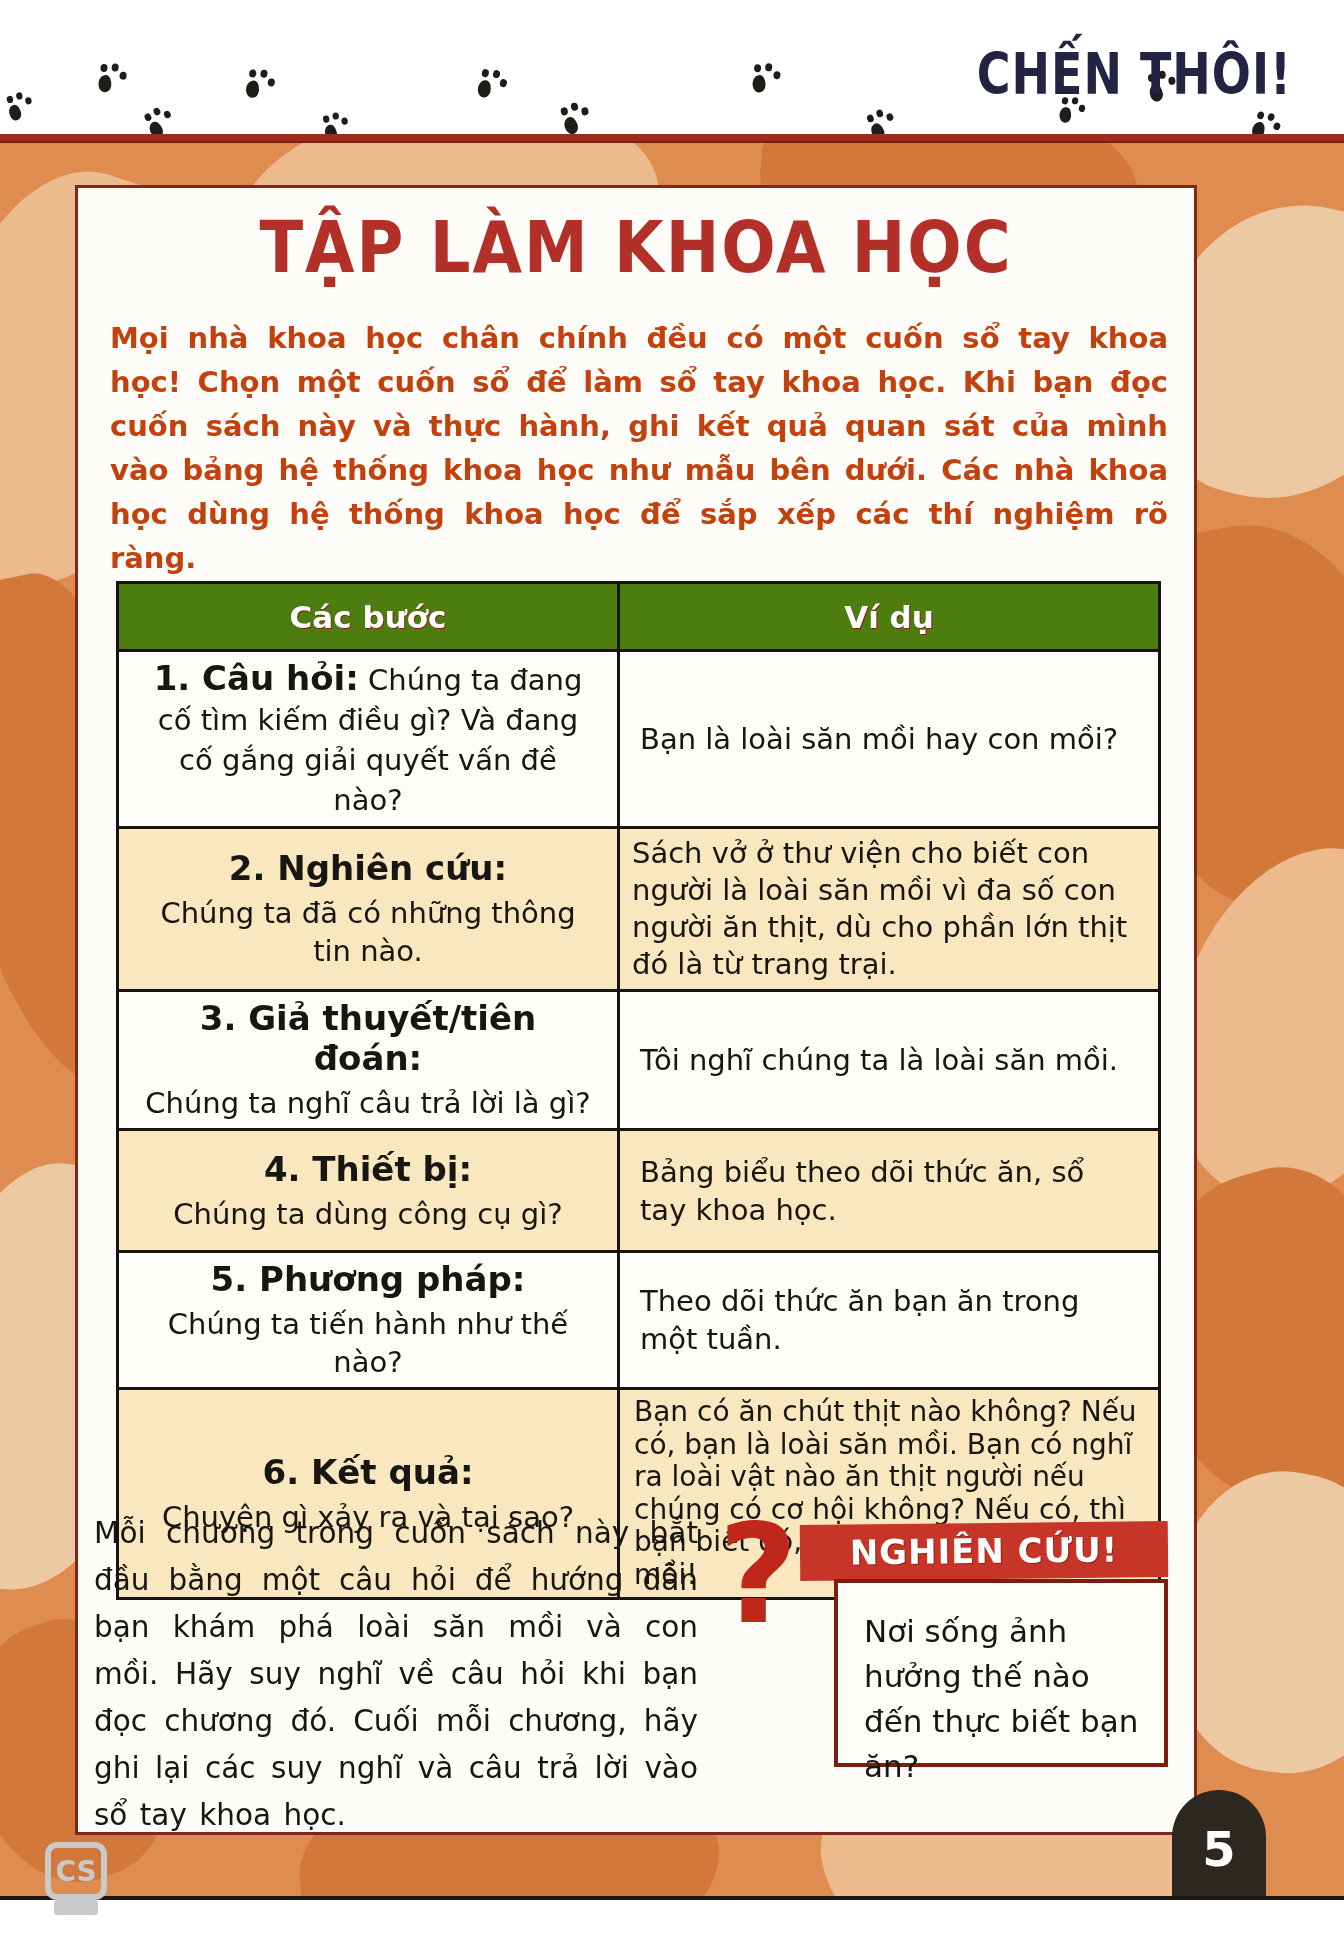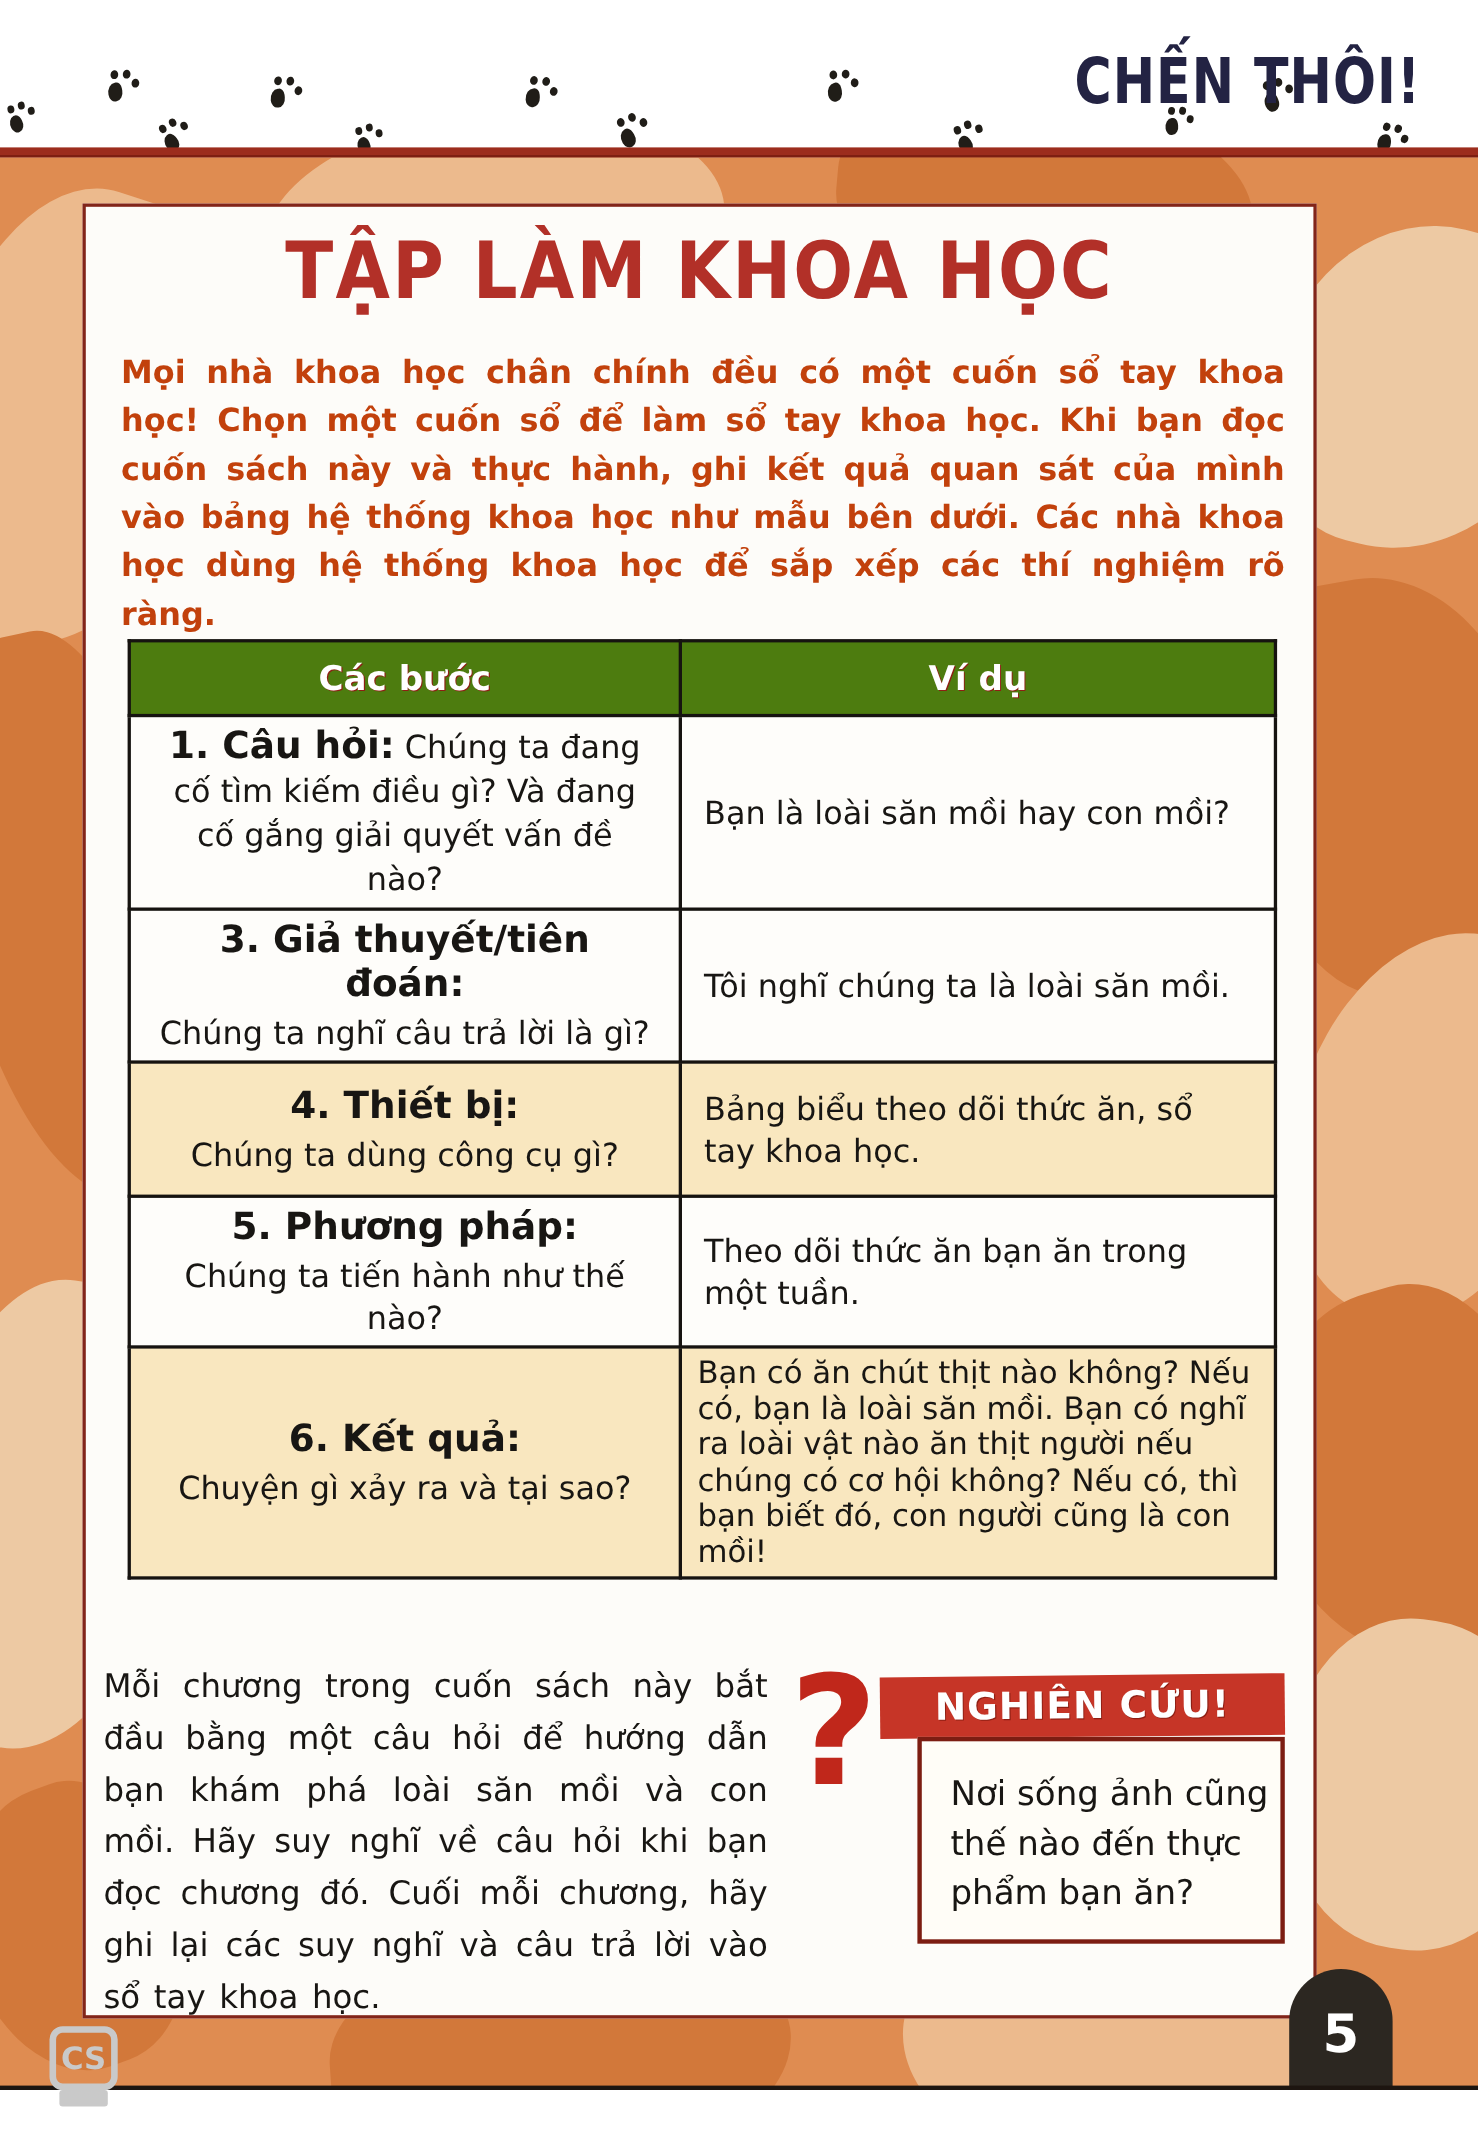--- a/index.html
+++ b/index.html
@@ -192,20 +192,27 @@
         <th>Các bước</th>
         <th>Ví dụ</th>
       </tr>
       <tr class="r1 white">
         <td class="step-cell">
           <span class="step-label">1. Câu hỏi:</span>
           <span class="step-question">Chúng ta đang cố tìm kiếm điều gì? Và đang cố gắng giải quyết vấn đề nào?</span>
         </td>
         <td class="example-cell">Bạn là loài săn mồi hay con mồi?</td>
       </tr>
+      <tr class="r2 cream">
+        <td class="step-cell">
+          <span class="step-label">2. Nghiên cứu:</span>
+          <span class="step-question">Chúng ta đã có những thông tin nào.</span>
+        </td>
+        <td class="example-cell">Sách vở ở thư viện cho biết con người là loài săn mồi vì đa số con người ăn thịt, dù cho phần lớn thịt đó là từ trang trại.</td>
+      </tr>
       <tr class="r3 white">
         <td class="step-cell">
           <span class="step-label">3. Giả thuyết/tiên đoán:</span>
           <span class="step-question">Chúng ta nghĩ câu trả lời là gì?</span>
         </td>
         <td class="example-cell">Tôi nghĩ chúng ta là loài săn mồi.</td>
       </tr>
       <tr class="r4 cream">
         <td class="step-cell">
           <span class="step-label">4. Thiết bị:</span>
@@ -227,21 +234,21 @@
         </td>
         <td class="example-cell">Bạn có ăn chút thịt nào không? Nếu có, bạn là loài săn mồi. Bạn có nghĩ ra loài vật nào ăn thịt người nếu chúng có cơ hội không? Nếu có, thì bạn biết đó, con người cũng là con mồi!</td>
       </tr>
     </tbody>
       </table>
 
     <div class="outro">Mỗi chương trong cuốn sách này bắt đầu bằng một câu hỏi để hướng dẫn bạn khám phá loài săn mồi và con mồi. Hãy suy nghĩ về câu hỏi khi bạn đọc chương đó. Cuối mỗi chương, hãy ghi lại các suy nghĩ và câu trả lời vào sổ tay khoa học.</div>
 
     <div class="question-mark">?</div>
     <div class="research-banner">NGHIÊN CỨU!</div>
-    <div class="research-box">Nơi sống ảnh cũng thế nào đến thực phẩm bạn ăn?</div>
+    <div class="research-box">Nơi sống ảnh hưởng thế nào đến thực biết bạn ăn?</div>
 
   </div>
 
   <div class="page-tab">
     <span>5</span>
   </div>
 
   <div class="bottom-line"></div>
 
   <div class="watermark">

